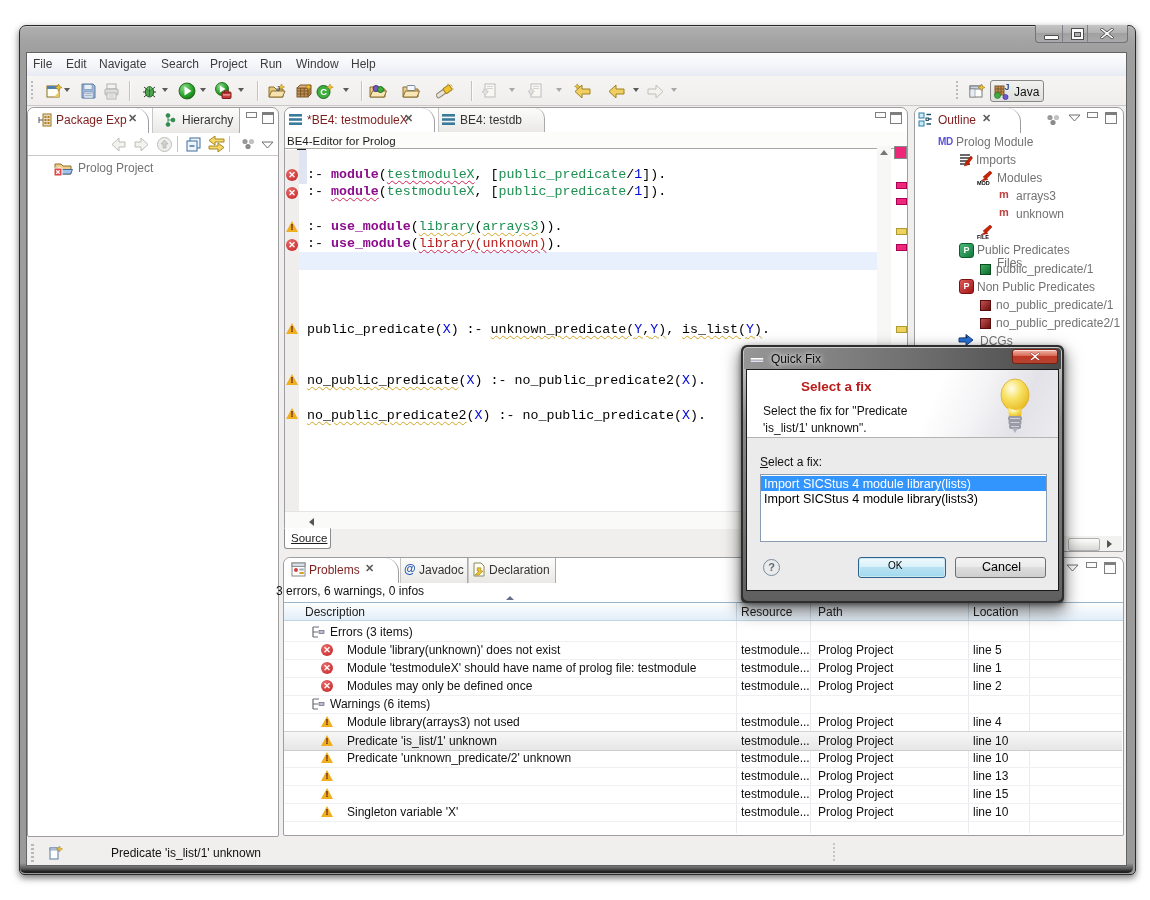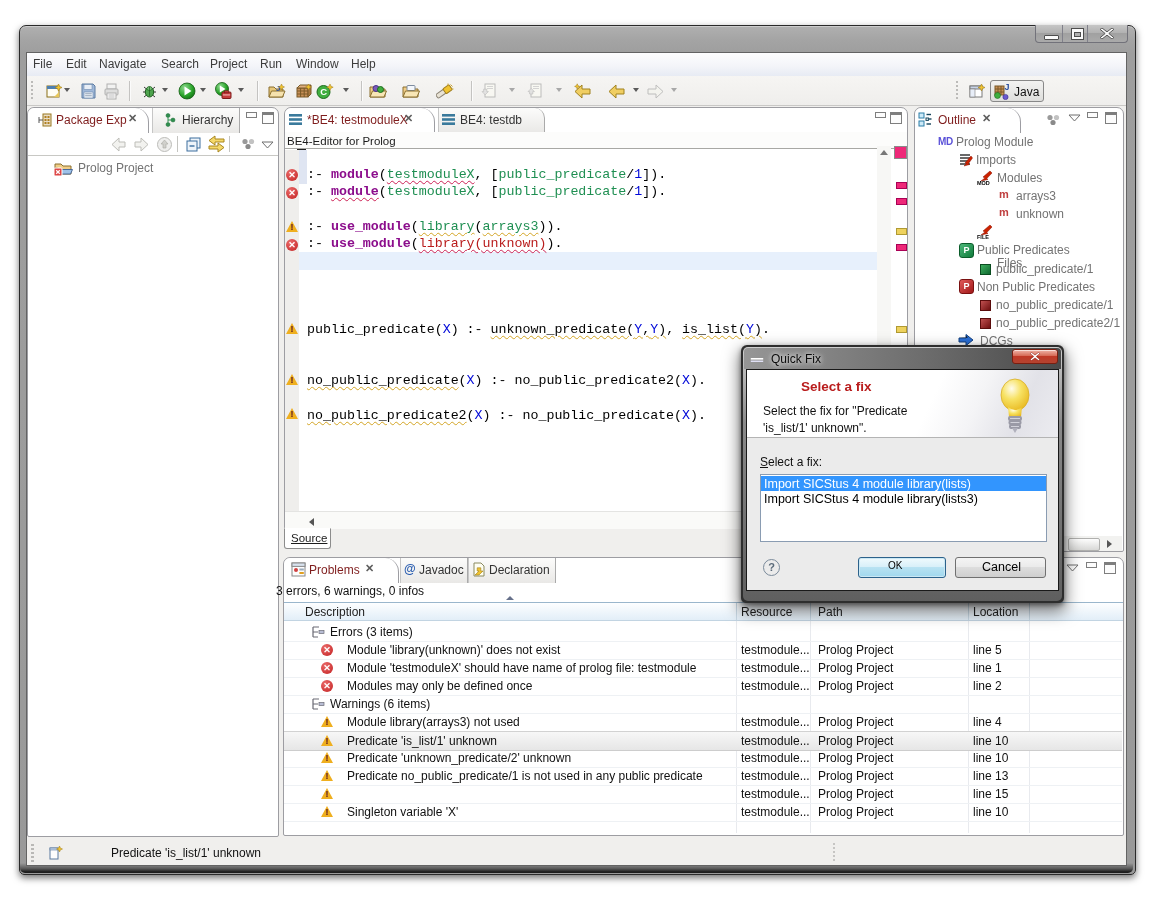--- a/index.html
+++ b/index.html
@@ -556,21 +556,20 @@
           <div class="pcell" style="left:63px">Predicate 'unknown_predicate/2' unknown</div>
           <div class="pcell" style="left:457px">testmodule...</div>
           <div class="pcell" style="left:534px">Prolog Project</div>
           <div class="pcell" style="left:689px">line 10</div>
         </div>
 <div class="prow" style="top:767px;">
           <div class="eicon" style="left:37px;top:2.5px;">
             <div class="warnt"></div>
             <div class="warni" style="left:4.5px;">!</div>
           </div>
-          <div class="pcell" style="left:63px">Predicate no_public_predicate/1 is not used in any public predicate</div>
           <div class="pcell" style="left:457px">testmodule...</div>
           <div class="pcell" style="left:534px">Prolog Project</div>
           <div class="pcell" style="left:689px">line 13</div>
         </div>
 <div class="prow" style="top:785px;">
           <div class="eicon" style="left:37px;top:2.5px;">
             <div class="warnt"></div>
             <div class="warni" style="left:4.5px;">!</div>
           </div>
           <div class="pcell" style="left:457px">testmodule...</div>

